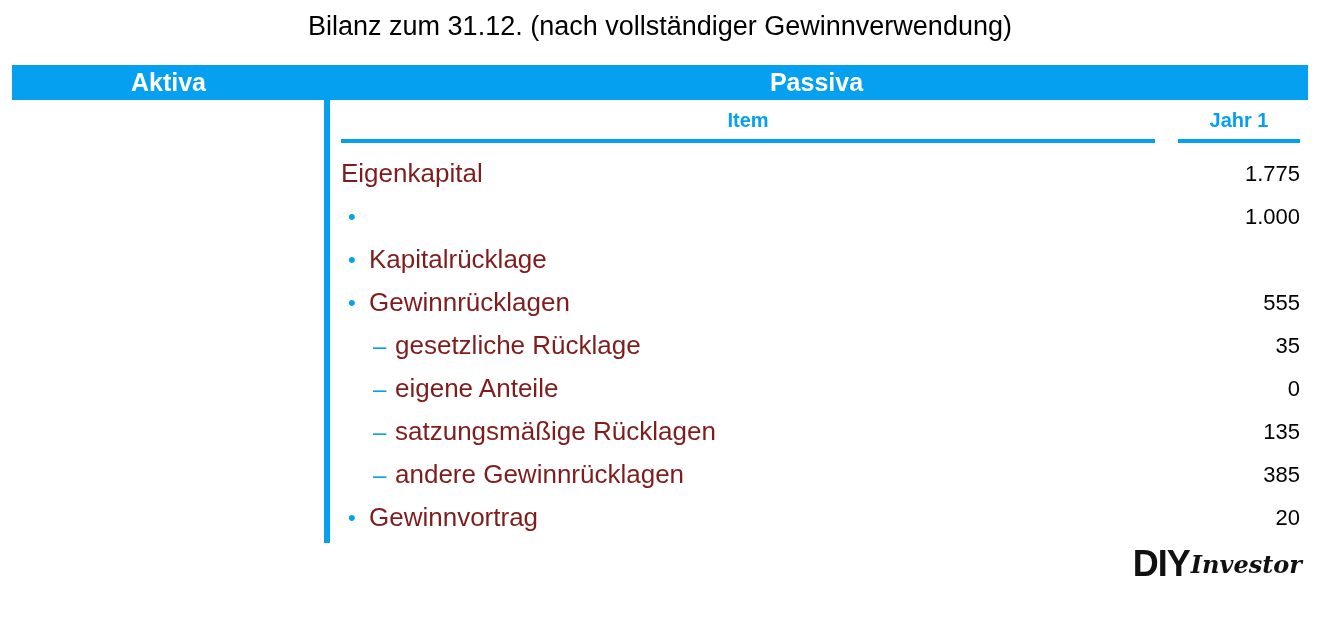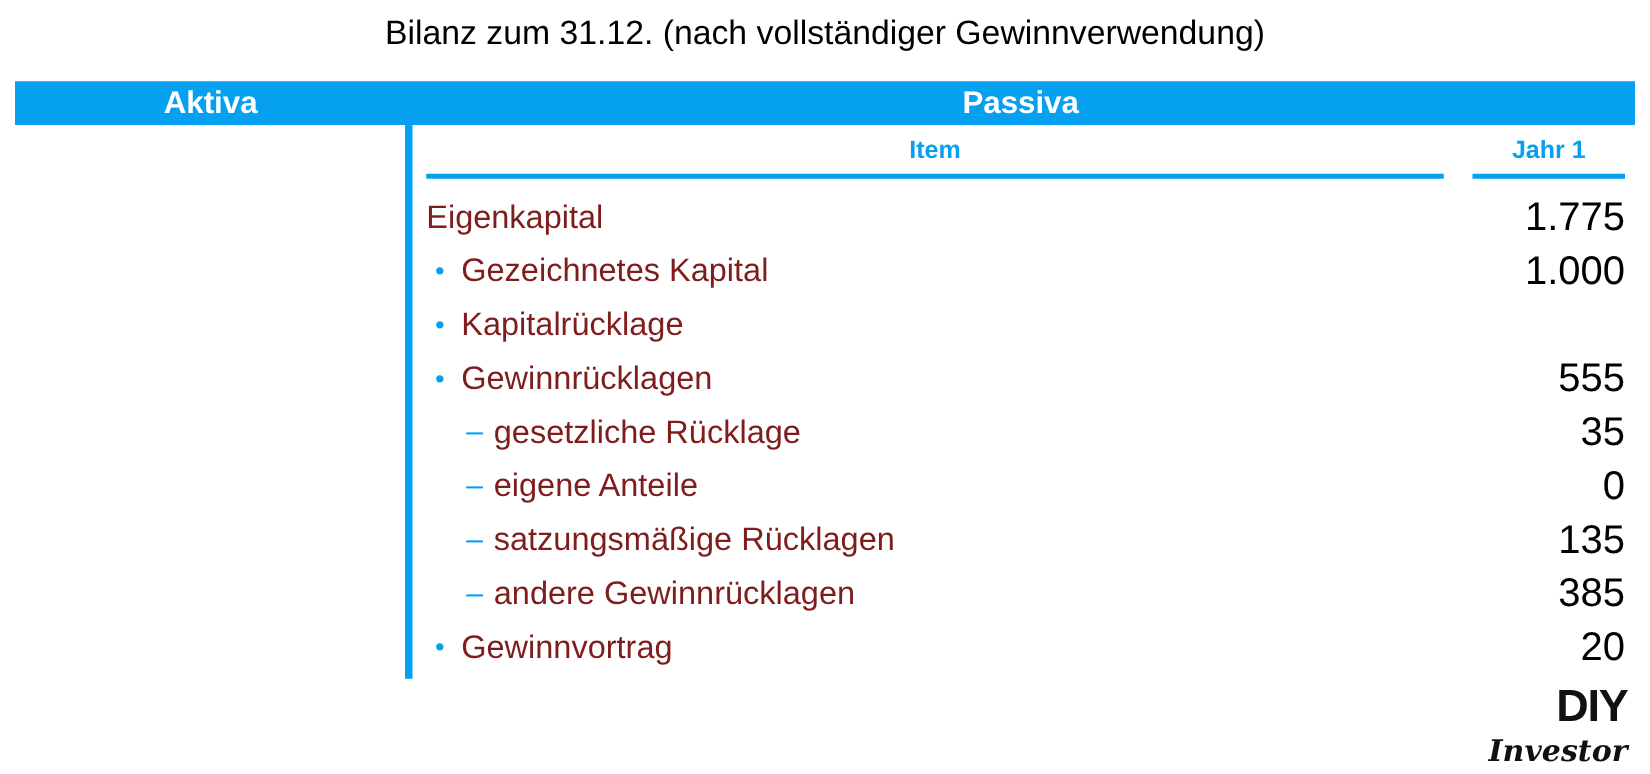--- a/index.html
+++ b/index.html
@@ -131,42 +131,41 @@
     font-size: 26px;
     line-height: 43px;
     text-align: left;
   }
   .row .value {
     position: absolute;
     right: 0;
     top: 0;
     width: 260px;
     text-align: right;
-    font-size: 32px;
+    font-size: 22px;
     color: #000000;
     line-height: 43px;
   }
 
   
   .lvl1 .label { left: 0px; }
   .lvl2 .marker { left: 7px; font-size: 22px; }
   .lvl2 .label { left: 28px; }
   .lvl3 .marker { left: 32px; font-size: 24px; }
   .lvl3 .label { left: 54px; }
 
   
   .logo {
     position: absolute;
     right: 18px;
     bottom: 28px;
     height: 40px;
     display: flex;
-    align-items: flex-end;
-    white-space: nowrap;
-    flex-direction: column;
+    align-items: center;
+    white-space: nowrap;
   }
   .logo-diy {
     font-family: "Liberation Sans", sans-serif;
     font-weight: bold;
     font-size: 36px;
     letter-spacing: -1px;
     color: #111111;
   }
   .logo-investor {
     font-family: "DejaVu Serif", serif;
@@ -198,21 +197,20 @@
       <div class="col-head col-head-value">Jahr 1</div>
     </div>
 
     <div class="rows" id="rows-container">
         <div class="row lvl1">
           <span class="label">Eigenkapital</span>
           <span class="value">1.775</span>
         </div>
         <div class="row lvl2">
           <span class="marker">•</span>
-          <span class="label">Gezeichnetes Kapital</span>
           <span class="value">1.000</span>
         </div>
         <div class="row lvl2">
           <span class="marker">•</span>
           <span class="label">Kapitalrücklage</span>
         </div>
         <div class="row lvl2">
           <span class="marker">•</span>
           <span class="label">Gewinnrücklagen</span>
           <span class="value">555</span>

